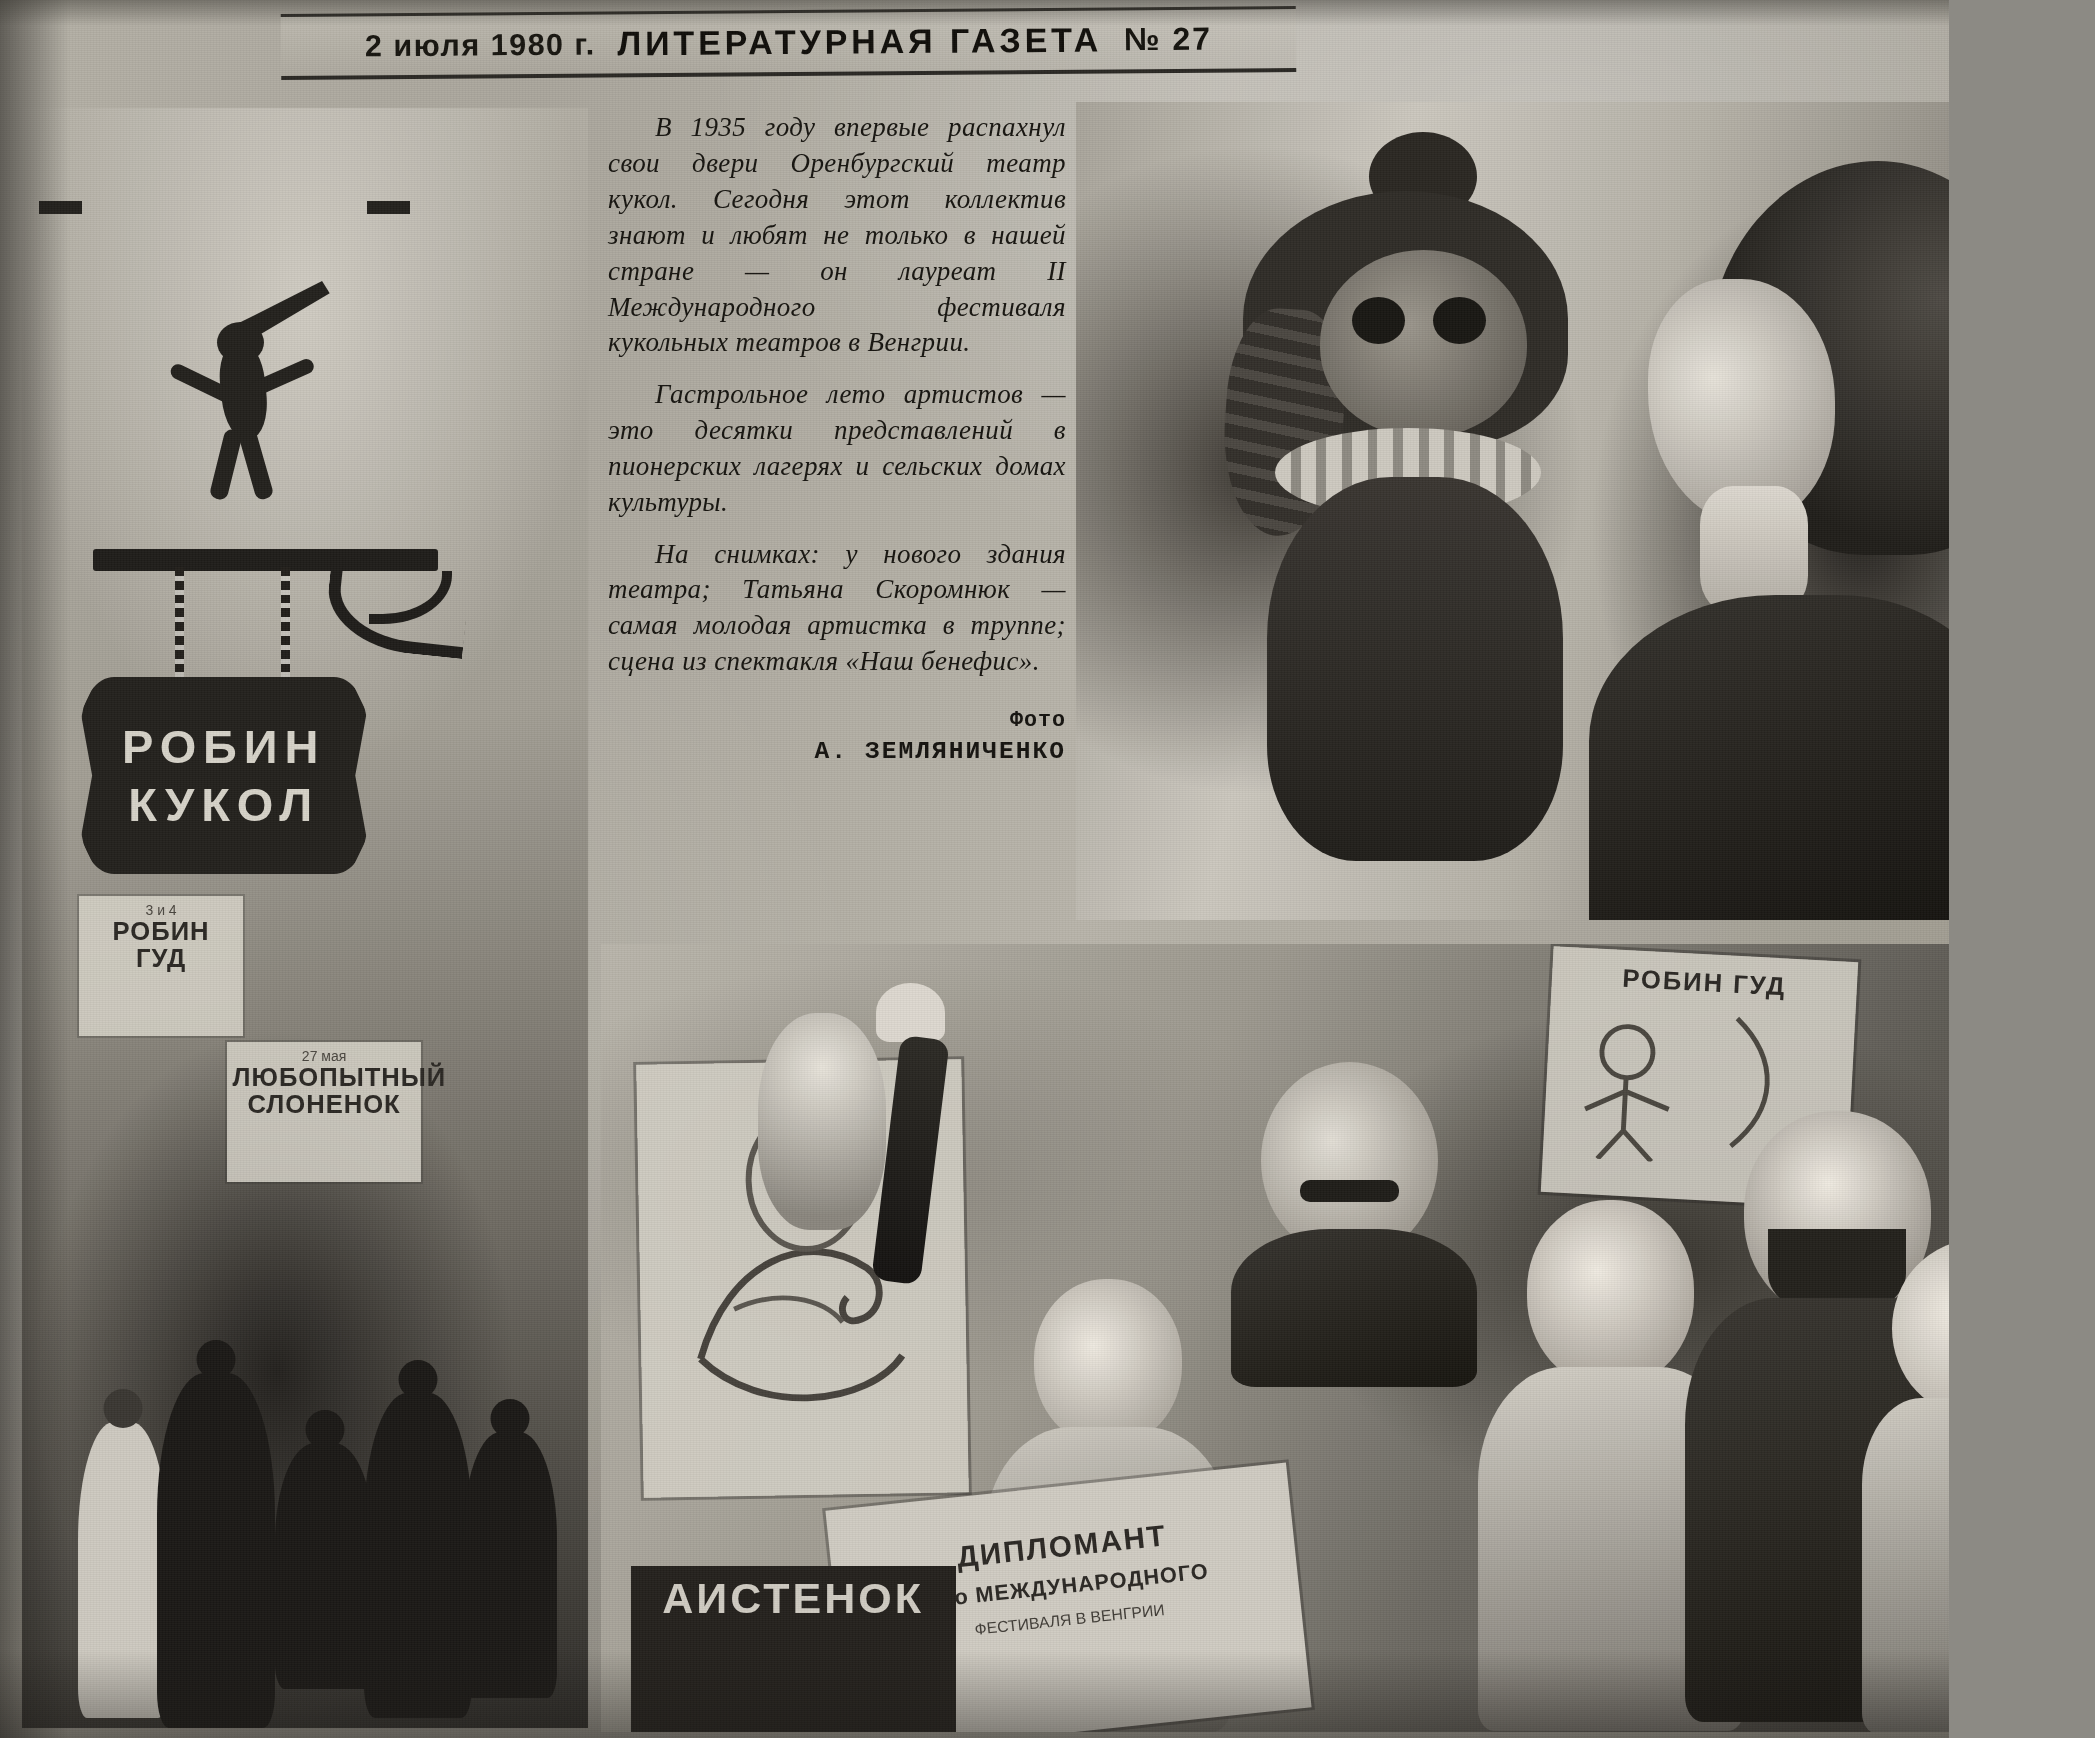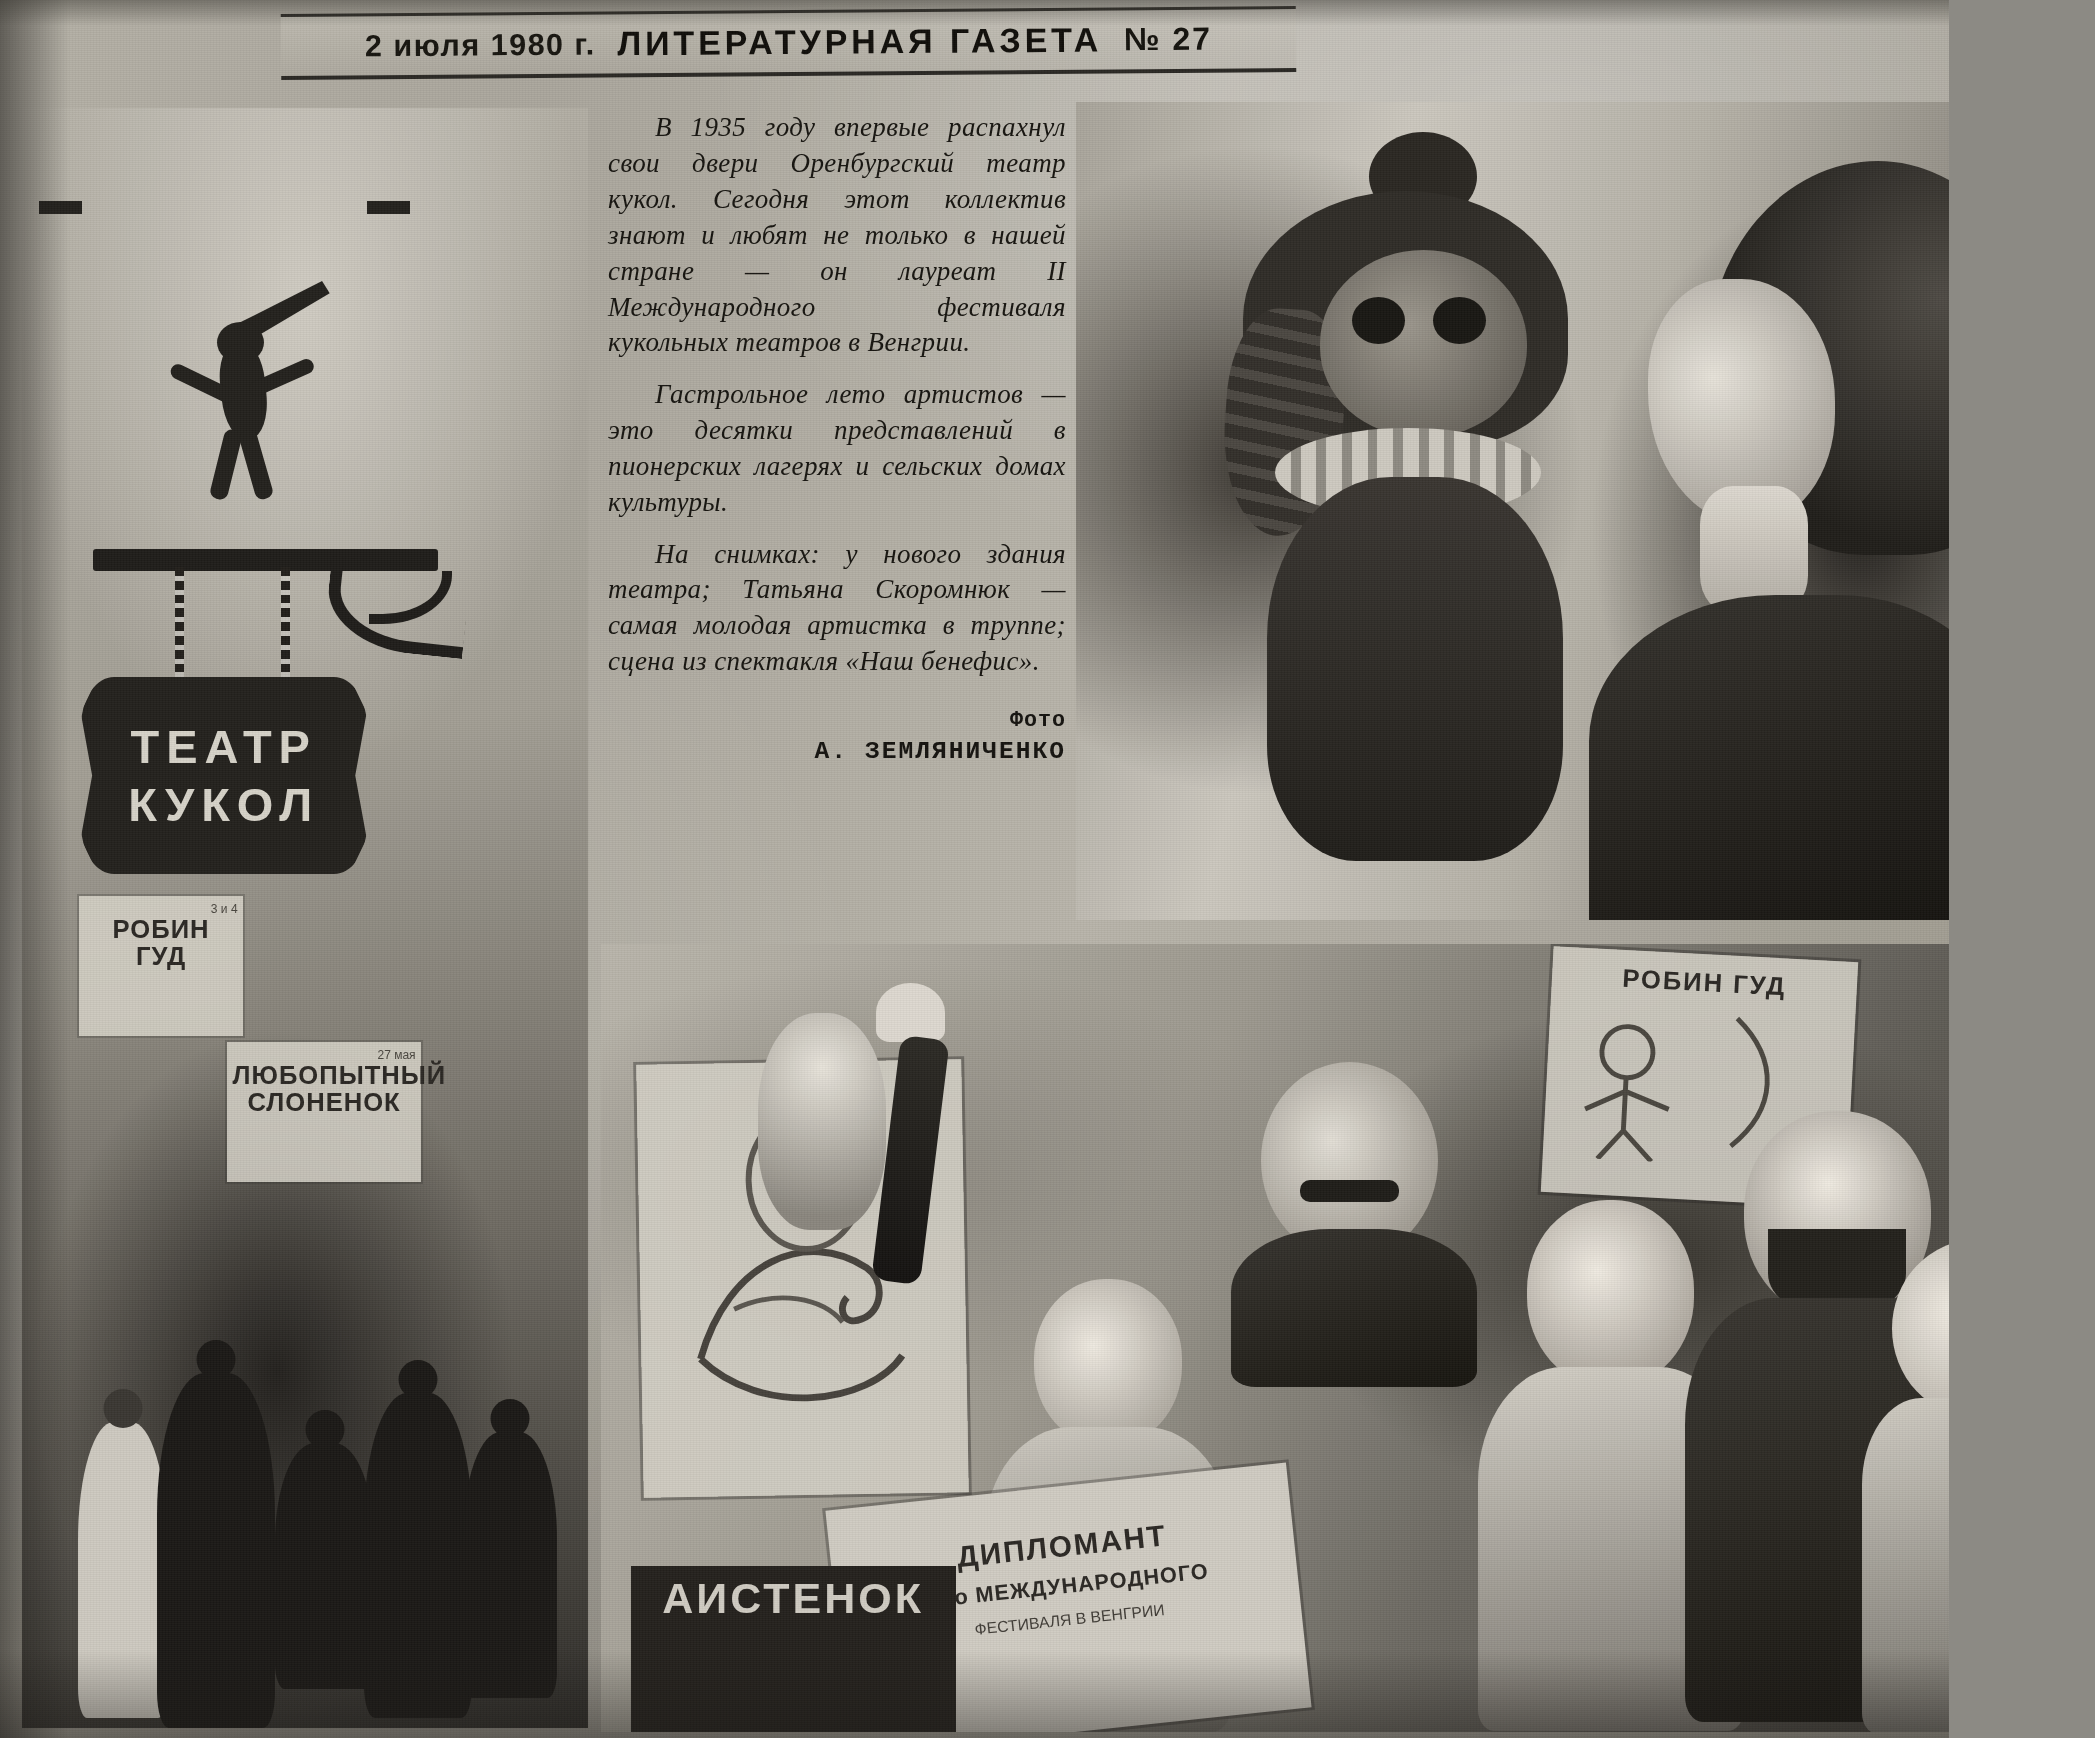--- a/index.html
+++ b/index.html
@@ -184,22 +184,22 @@
   }
   #poster-left { left: 57px; top: 788px; width: 153px; height: 128px; }
   #poster-right { left: 219px; top: 786px; width: 167px; height: 130px; }
   #poster-bottom { left: 205px; top: 934px; width: 183px; height: 128px; }
   .wall-poster .pl {
     font-family: "Liberation Sans", sans-serif; font-weight:bold;
     color:#2b2824; font-size: 25.6px; letter-spacing: 1px; line-height: 1.05;
     text-align: center;
   }
   .wall-poster .pnum {
-    font-family:"Liberation Sans", sans-serif; font-size:12px; color:#4a463f;
-    display:flex; justify-content:flex-end;
+    font-family:"Liberation Sans", sans-serif; font-size:14px; color:#4a463f;
+    display:flex; justify-content:center;
   }
 
   
   .crowd { position:absolute; left: 17.7px; bottom: 0; width: 552px; height: 630px; }
   .fig { position:absolute; background:#1b1916; border-radius: 40% 40% 10% 10%; }
   .fig .hd { position:absolute; left:50%; top:-33px; transform:translateX(-50%); width:39px; height:39px; border-radius:50%; background:#1b1916; }
   .fig.light { background:#cdc9c0; }
   .fig.light .hd { background:#3a3732; }
 
   
@@ -358,21 +358,21 @@
     <div class="bracket-bar"></div>
     <div class="bracket-scroll"></div>
     <div class="bracket-scroll2"></div>
     <div class="chain-l"></div>
     <div class="chain-r"></div>
 
     <div class="sign-dash"></div>
     <div class="sign-dash r"></div>
 
     <div class="signboard">
-      <span>ТЕАТР</span>
+      <span>РОБИН</span>
       <span>КУКОЛ</span>
     </div>
 
     <div class="wall-poster" id="poster-left">
       <div class="pnum">
           <span>3 и 4</span>
           <span></span>
         </div>
       <div class="pl">РОБИН ГУД</div>
     </div>

